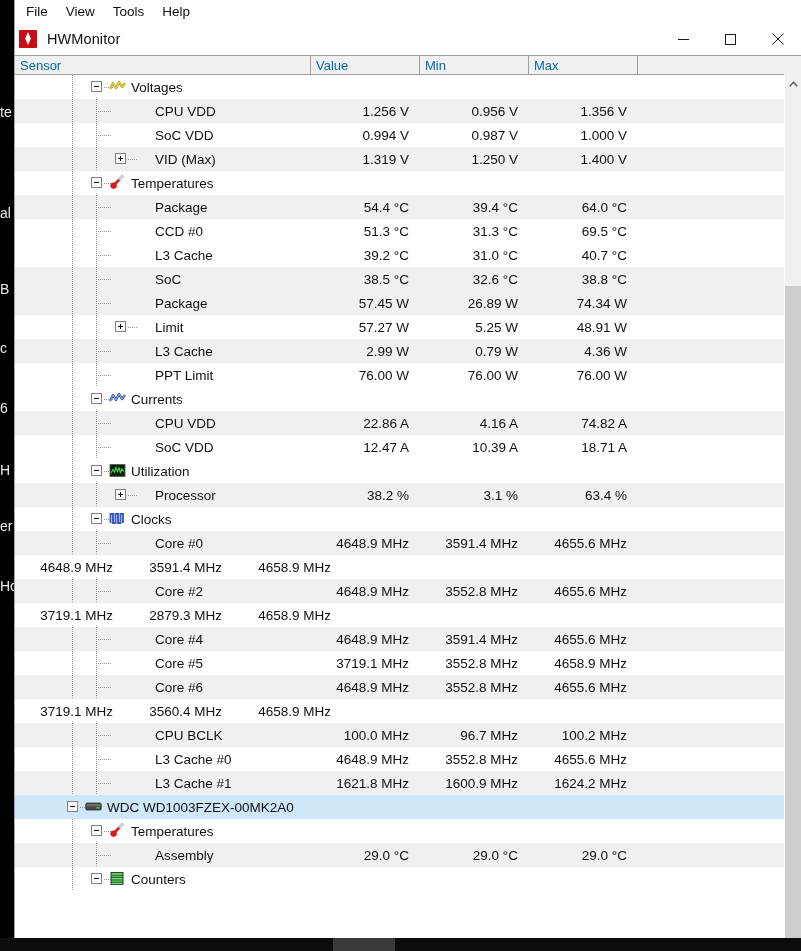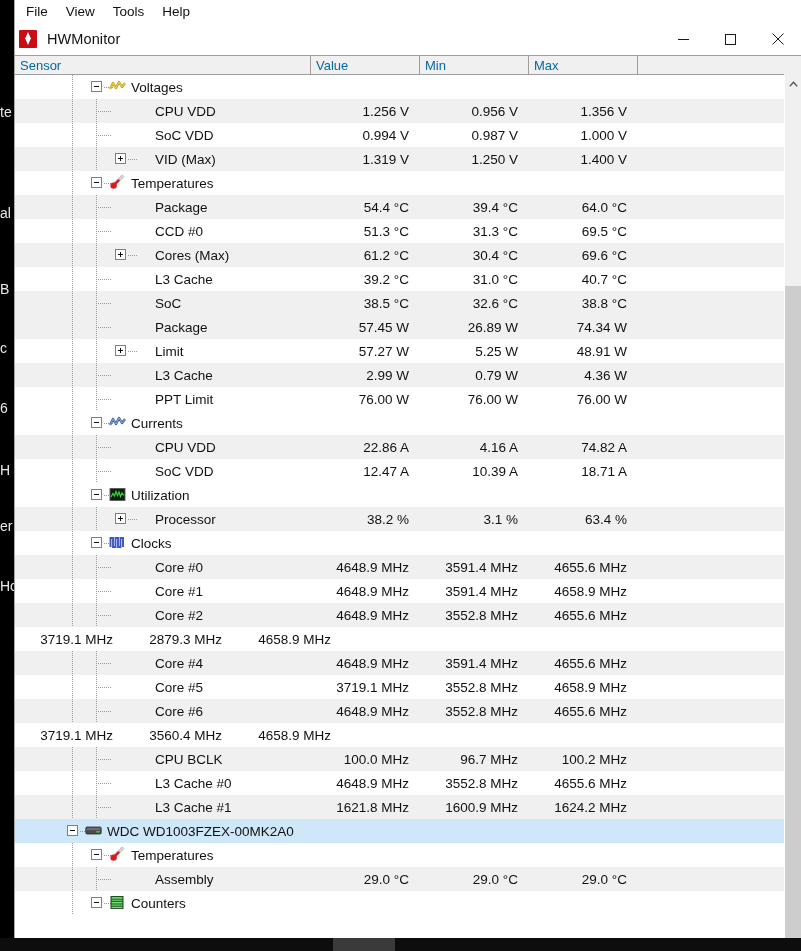--- a/index.html
+++ b/index.html
@@ -434,33 +434,20 @@
             <div class="guide" style="left: 81px;"></div>
             <div class="elbow-v" style="left: 81px;"></div>
             <div class="elbow" style="left: 81px; width: 15px;"></div>
             <span class="label" style="position: absolute; left: 140px;">CCD #0</span>
           </div>
           <div class="valcell">51.3 °C</div>
           <div class="valcell">31.3 °C</div>
           <div class="valcell">69.5 °C</div>
           <div class="padcell"></div>
         </div>
-        <div class="row stripe">
-          <div class="sensor-cell">
-            <div class="guide" style="left: 57px;"></div>
-            <div class="guide" style="left: 81px;"></div>
-            <div class="expander plus" style="left: 100px;"></div>
-            <div class="elbow" style="left: 113px; width: 9px;"></div>
-            <span class="label" style="position: absolute; left: 140px;">Cores (Max)</span>
-          </div>
-          <div class="valcell">61.2 °C</div>
-          <div class="valcell">30.4 °C</div>
-          <div class="valcell">69.6 °C</div>
-          <div class="padcell"></div>
-        </div>
         <div class="row">
           <div class="sensor-cell">
             <div class="guide" style="left: 57px;"></div>
             <div class="guide" style="left: 81px;"></div>
             <div class="elbow-v" style="left: 81px;"></div>
             <div class="elbow" style="left: 81px; width: 15px;"></div>
             <span class="label" style="position: absolute; left: 140px;">L3 Cache</span>
           </div>
           <div class="valcell">39.2 °C</div>
           <div class="valcell">31.0 °C</div>
@@ -625,27 +612,20 @@
             <div class="elbow-v" style="left: 81px;"></div>
             <div class="elbow" style="left: 81px; width: 15px;"></div>
             <span class="label" style="position: absolute; left: 140px;">Core #0</span>
           </div>
           <div class="valcell">4648.9 MHz</div>
           <div class="valcell">3591.4 MHz</div>
           <div class="valcell">4655.6 MHz</div>
           <div class="padcell"></div>
         </div>
         <div class="row">
-          <div class="sensor-cell">
-            <div class="guide" style="left: 57px;"></div>
-            <div class="guide" style="left: 81px;"></div>
-            <div class="elbow-v" style="left: 81px;"></div>
-            <div class="elbow" style="left: 81px; width: 15px;"></div>
-            <span class="label" style="position: absolute; left: 140px;">Core #1</span>
-          </div>
           <div class="valcell">4648.9 MHz</div>
           <div class="valcell">3591.4 MHz</div>
           <div class="valcell">4658.9 MHz</div>
           <div class="padcell"></div>
         </div>
         <div class="row stripe">
           <div class="sensor-cell">
             <div class="guide" style="left: 57px;"></div>
             <div class="guide" style="left: 81px;"></div>
             <div class="elbow-v" style="left: 81px;"></div>

